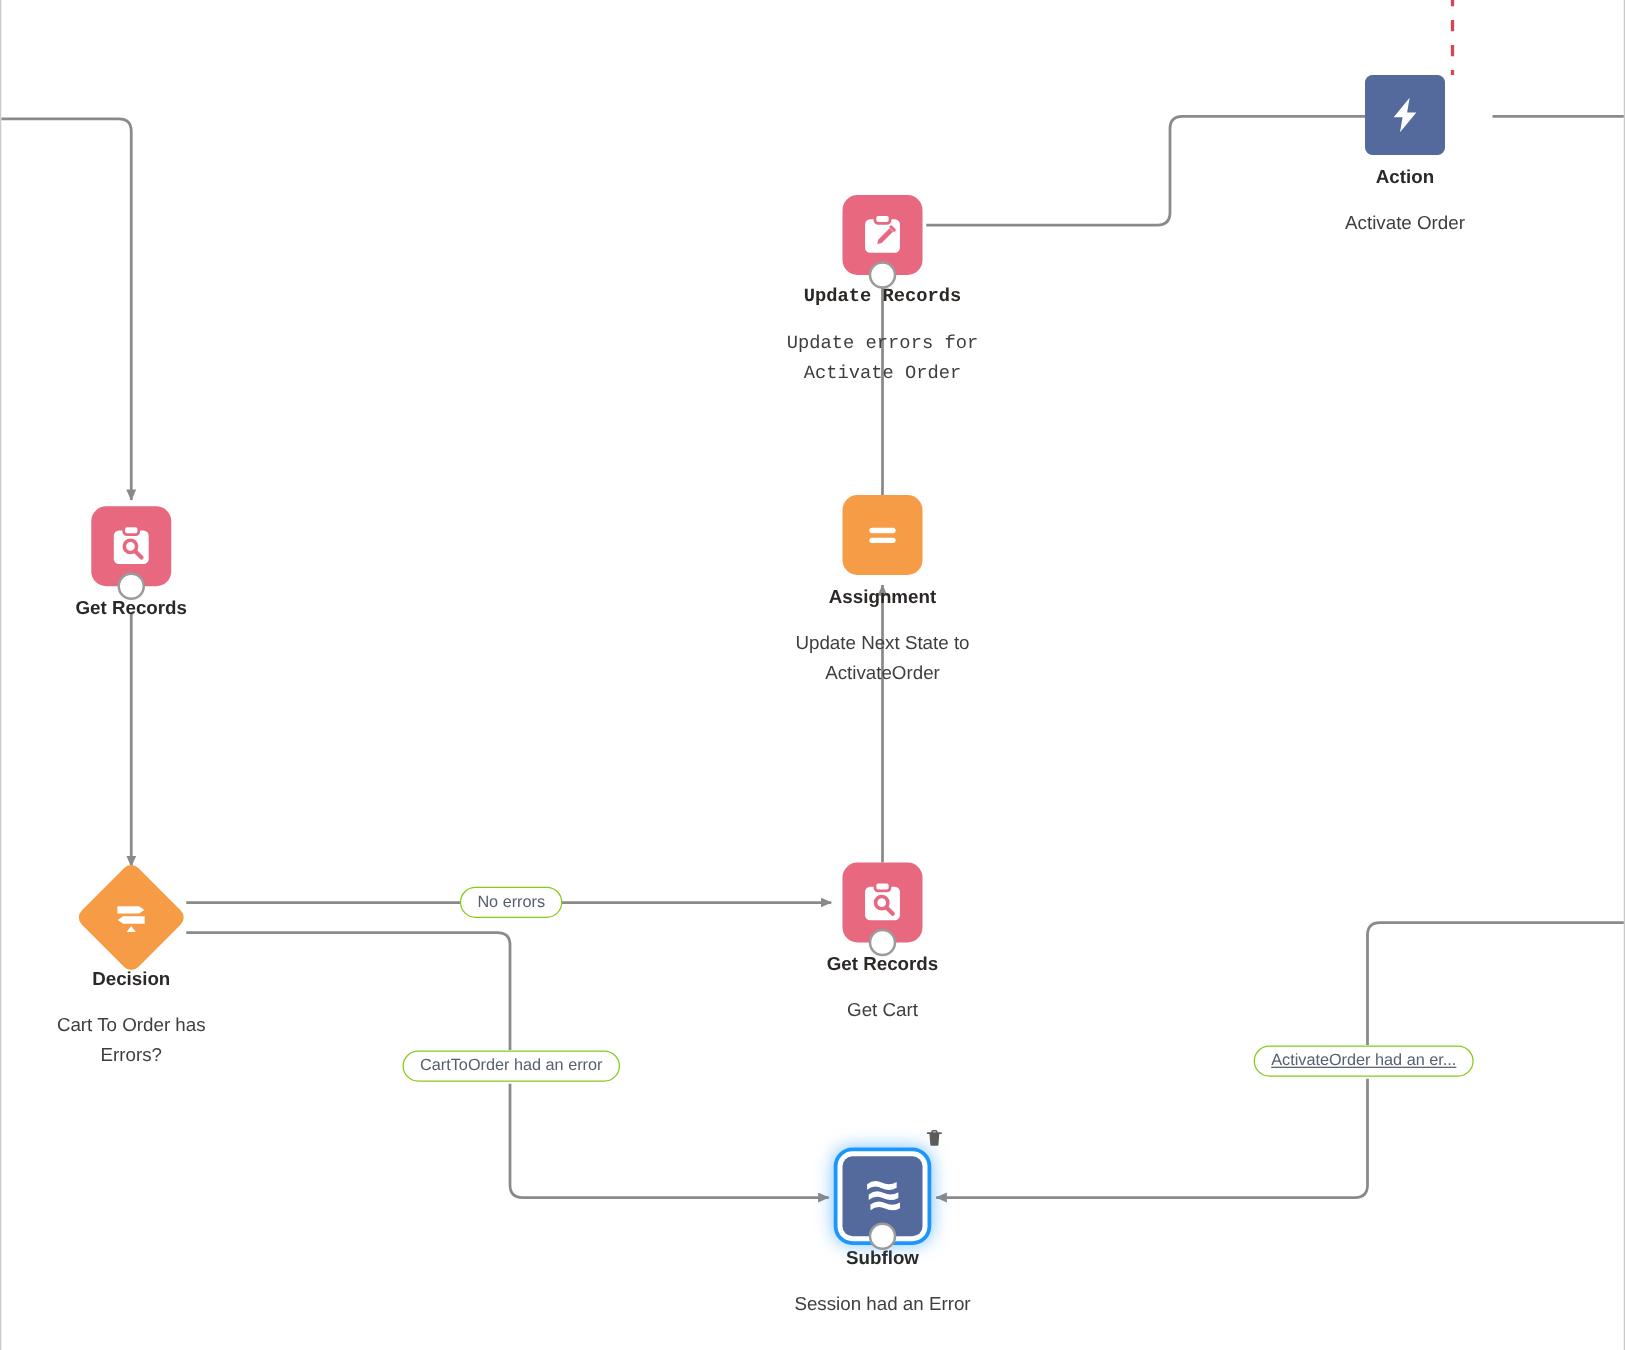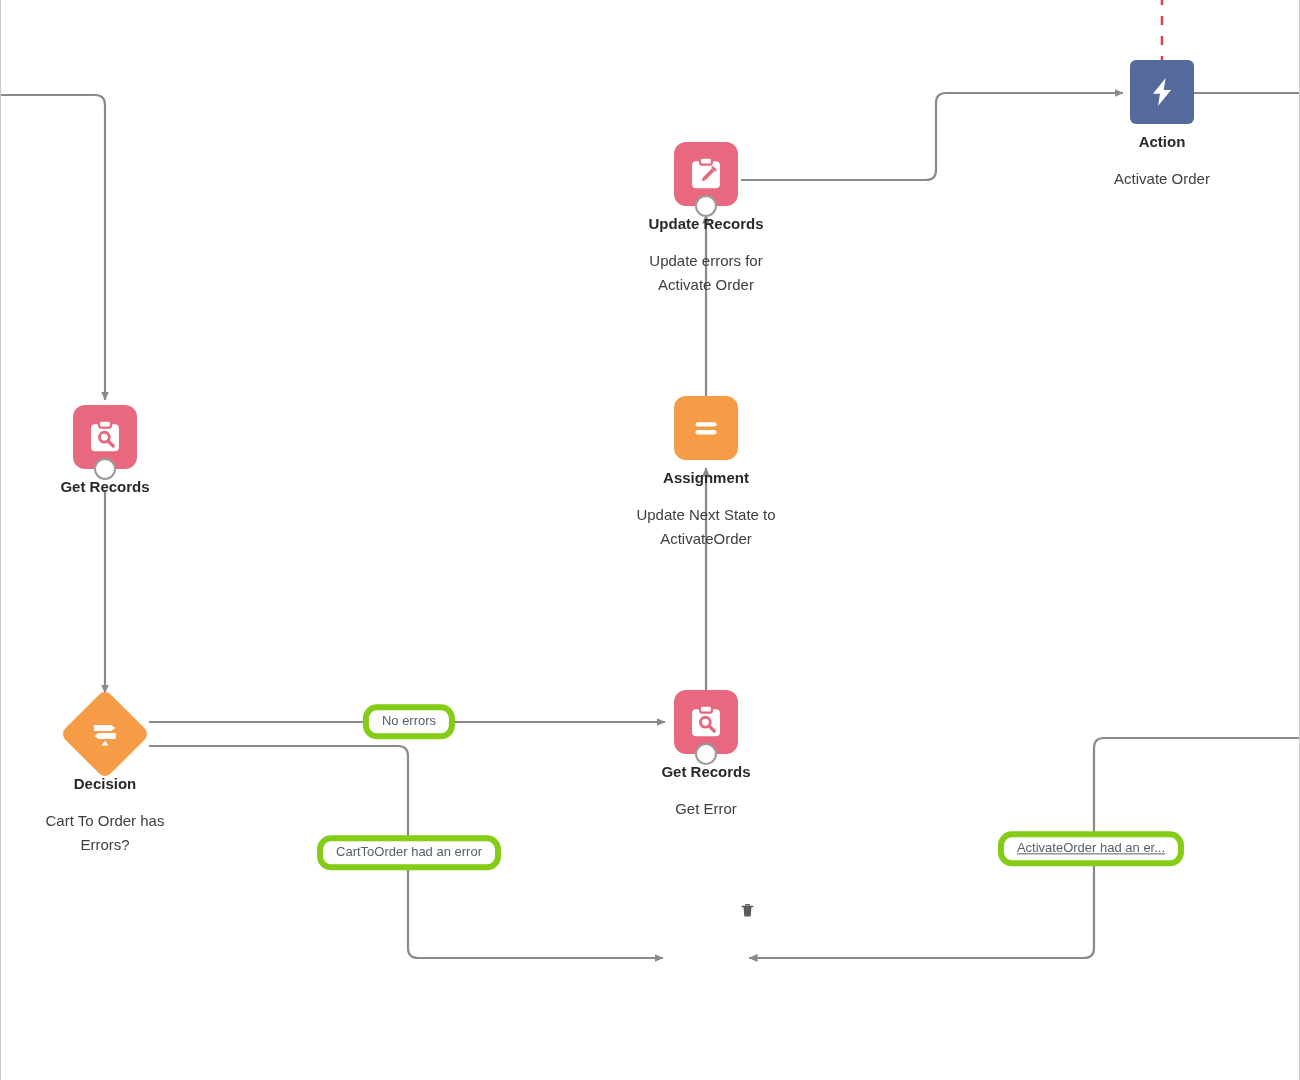--- a/index.html
+++ b/index.html
@@ -79,21 +79,21 @@
   .node-sub {
     margin-top: 15px;
     font-size: 15px;
     color: #3e3e3c;
     line-height: 1.6;
   }
   .wire-label {
     position: absolute;
     transform: translate(-50%, -50%);
     background: #ffffff;
-    border: 6px solid #84cc16;
+    border: 1px solid #84cc16;
     border-radius: 14px;
     padding: 4px 13px 5px 13px;
     font-size: 13px;
     color: #55606e;
     white-space: nowrap;
     line-height: 1.1;
   }
   .trash-btn {
     position: absolute;
     width: 22px;
@@ -150,38 +150,38 @@
   <div class="wire-label" style="left:408px; top:722px;">
     <span>No errors</span>
   </div>
   <div class="wire-label" style="left:408px; top:853px;text-align:center;">
     <span>CartToOrder had an error</span>
   </div>
   <div class="wire-label" style="left:1090px; top:849px;text-decoration:underline;">
     <span>ActivateOrder had an er...</span>
   </div>
 
-  <div class="node" style="left:705px; top:142px;">
+  <div class="node" style="left:705px; top:156px;font-family:Liberation Mono, monospace;">
     <div class="node-icon" style="background:#e8697f;">
       <svg width="38" height="38" viewBox="0 0 24 24">
         <rect x="3.2" y="4" width="17.6" height="17" rx="2.6" fill="#ffffff"></rect>
         <rect x="8.2" y="1.7" width="7.6" height="4.4" rx="1.6" fill="#ffffff" stroke="#e8697f" stroke-width="1.4"></rect>
         <path d="M15.6 8.6 L17.3 10.3 L11.6 16 L9.3 16.6 L9.9 14.3 Z" fill="#e8697f"></path>
         <path d="M16.3 7.9 L17.9 9.5" stroke="#e8697f" stroke-width="1.6" stroke-linecap="round"></path>
       </svg>
       <div class="conn-dot"></div>
     </div>
     <div class="node-title">Update Records</div>
     <div class="node-sub">
       <div>Update errors for</div>
       <div>Activate Order</div>
     </div>
   </div>
 
-  <div class="node" style="left:1161px; top:60px;">
+  <div class="node" style="left:1123px; top:60px;">
     <div class="node-icon" style="background:#54699c; border-radius:6px;">
       <svg width="34" height="34" viewBox="0 0 24 24">
         <path d="M14.6 2.2 L5.6 13.2 L10.6 13.2 L9.2 21.8 L18.4 10.6 L13.2 10.6 Z" fill="#ffffff"></path>
       </svg>
     </div>
     <div class="node-title">Action</div>
     <div class="node-sub">
       <div>Activate Order</div>
     </div>
   </div>
@@ -233,25 +233,39 @@
       <svg width="38" height="38" viewBox="0 0 24 24">
         <rect x="3.2" y="4" width="17.6" height="17" rx="2.6" fill="#ffffff"></rect>
         <rect x="8.2" y="1.7" width="7.6" height="4.4" rx="1.6" fill="#ffffff" stroke="#e8697f" stroke-width="1.4"></rect>
         <circle cx="11.6" cy="12.1" r="3.1" fill="none" stroke="#e8697f" stroke-width="1.8"></circle>
         <path d="M14.0 14.5 L17.2 17.7" stroke="#e8697f" stroke-width="2.1" stroke-linecap="round"></path>
       </svg>
       <div class="conn-dot"></div>
     </div>
     <div class="node-title">Get Records</div>
     <div class="node-sub">
-      <div>Get Error</div>
+      <div>Get Cart</div>
     </div>
   </div>
 
   <div class="trash-btn" style="left:746px; top:910px;">
     <svg width="17" height="17" viewBox="0 0 24 24">
       <path d="M4.5 6.4 H19.5" stroke="#5c5c5c" stroke-width="1.9" stroke-linecap="round"></path>
       <path d="M9.3 6.4 V4.6 Q9.3 3.6 10.3 3.6 H13.7 Q14.7 3.6 14.7 4.6 V6.4" fill="none" stroke="#5c5c5c" stroke-width="1.7"></path>
       <path d="M6.4 6.8 H17.6 L16.6 19.4 Q16.5 20.6 15.3 20.6 H8.7 Q7.5 20.6 7.4 19.4 Z" fill="#5c5c5c"></path>
     </svg>
   </div>
+  <div class="node" style="left:705px; top:925px;">
+    <div class="node-icon selected" style="background:#54699c; border-radius:8px;">
+      <svg width="40" height="40" viewBox="0 0 24 24">
+        <path d="M4.6 6.2 Q8 3.6 11.6 5.4 Q15.2 7.2 18.8 5.2 L18.8 7.9 Q15.2 9.9 11.6 8.1 Q8 6.3 4.6 8.9 Z" fill="#ffffff"></path>
+        <path d="M5.4 11.1 Q8.8 8.5 12.4 10.3 Q16 12.1 19.6 10.1 L19.6 12.8 Q16 14.8 12.4 13.0 Q8.8 11.2 5.4 13.8 Z" fill="#ffffff"></path>
+        <path d="M6.2 16.0 Q9.6 13.4 13.2 15.2 Q16.8 17.0 20.4 15.0 L20.4 17.7 Q16.8 19.7 13.2 17.9 Q9.6 16.1 6.2 18.7 Z" fill="#ffffff"></path>
+      </svg>
+      <div class="conn-dot"></div>
+    </div>
+    <div class="node-title">Subflow</div>
+    <div class="node-sub">
+      <div>Session had an Error</div>
+    </div>
+  </div>
 
 </div>
 
 </body></html>

